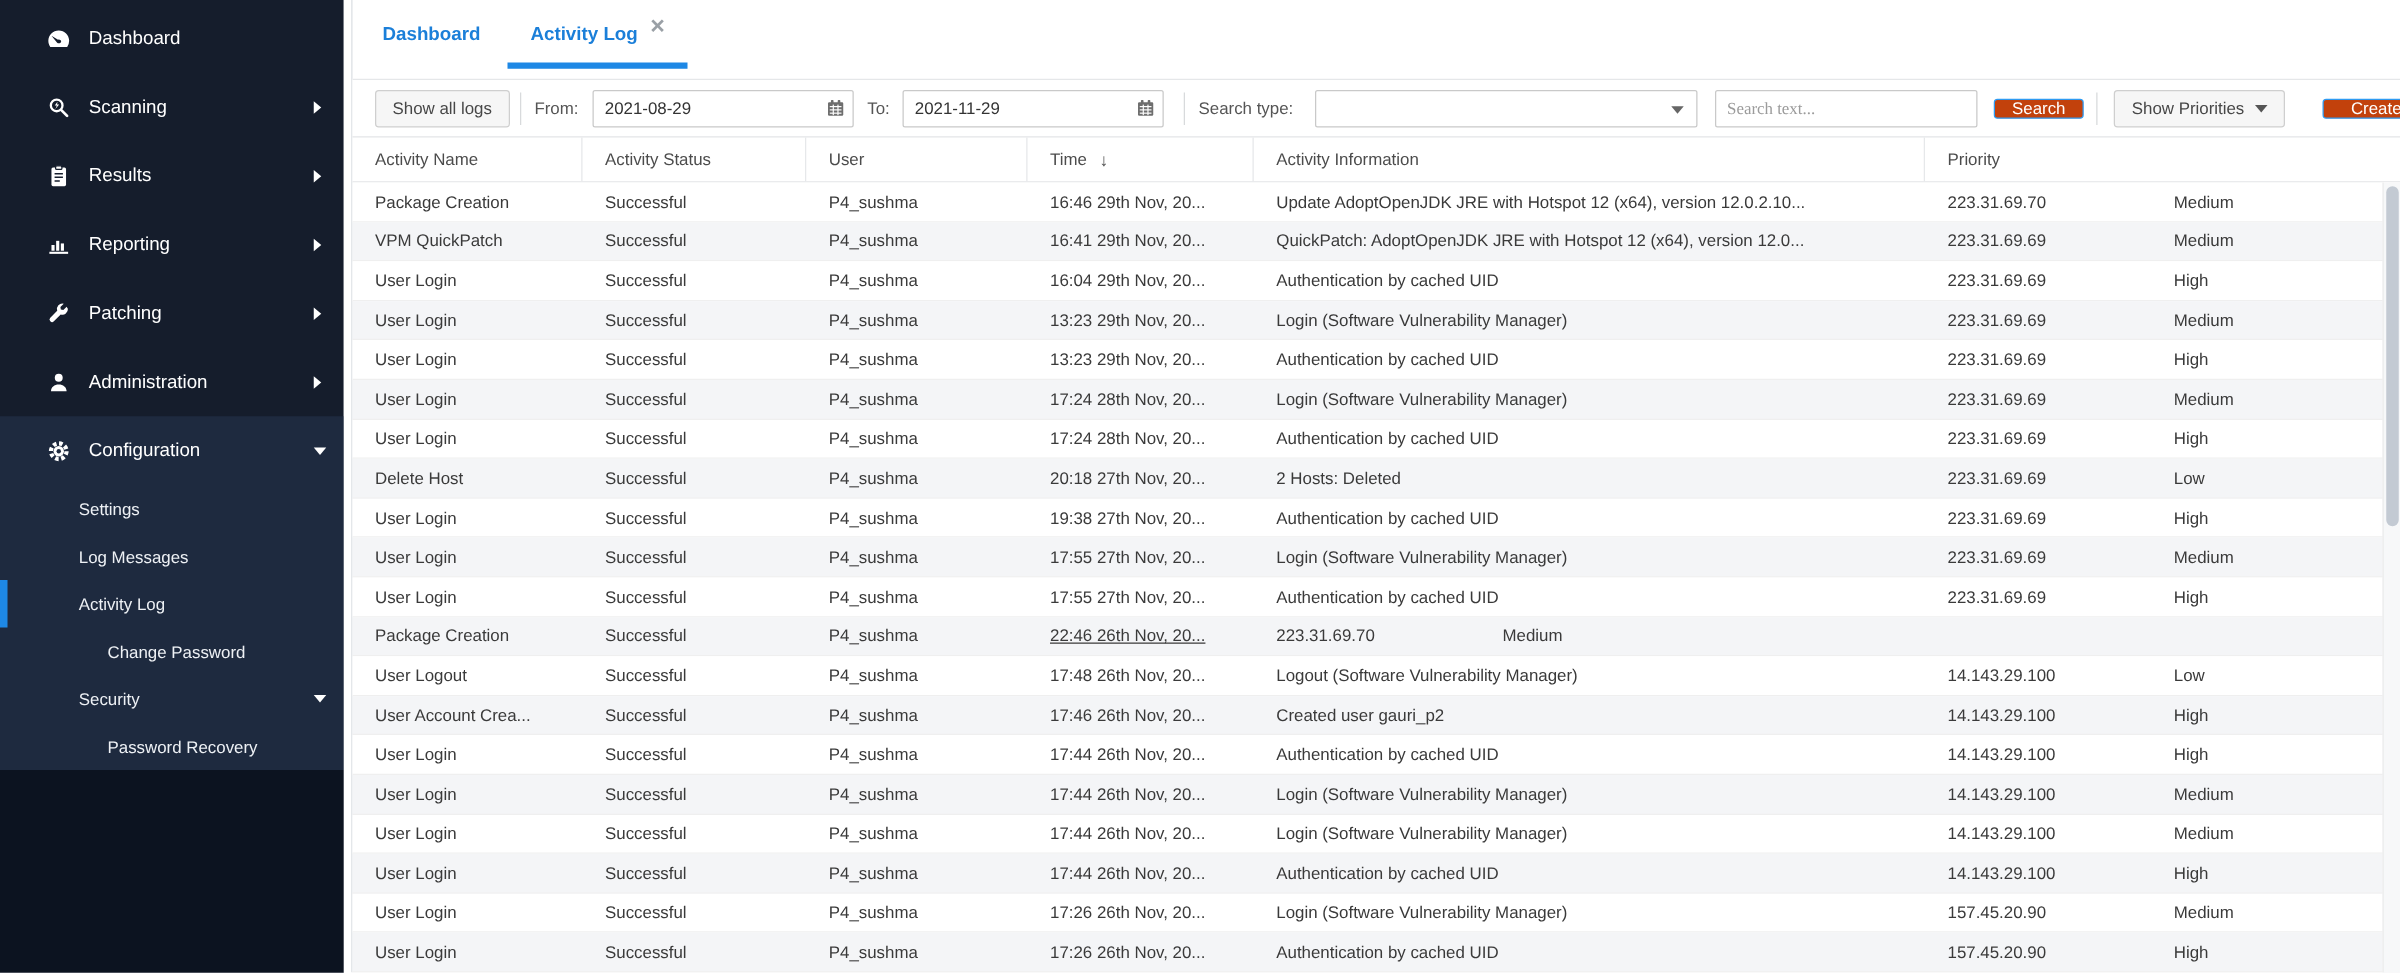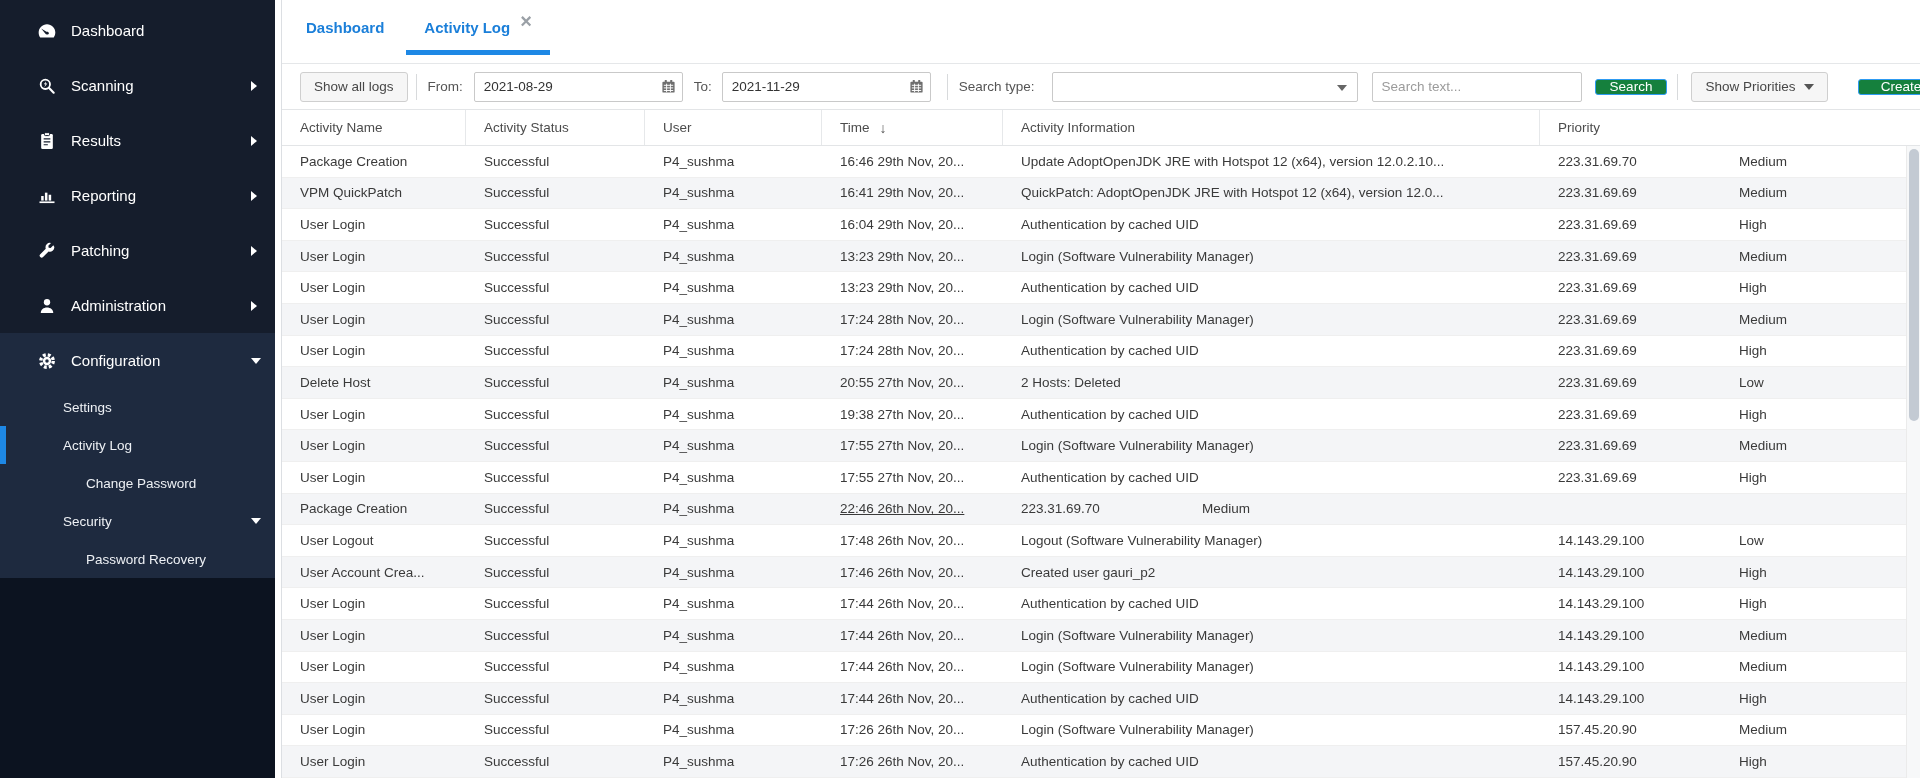--- a/index.html
+++ b/index.html
@@ -40,37 +40,37 @@
     height:5px;background:#1e88e5}
   .tab .close{margin-left:10px;color:#9aa0a6;font-size:20px;font-weight:bold;
     line-height:1;transform:translateY(-7px)}
 
   
   #toolbar{position:absolute;top:63px;left:0;right:0;height:46px;background:#fff;
     border-top:1px solid #e5e7e9;display:flex;align-items:center;padding-left:18px}
   .btn-gray{height:30px;background:#f6f6f6;border:1px solid #cfcfcf;border-radius:3px;
     color:#474747;font-size:13.5px;padding:0 13px;font-family:inherit;display:flex;
     align-items:center;cursor:pointer;white-space:nowrap}
-  .btn-blue{height:16px;background:#15803d;border:1px solid #2e9bf2;border-radius:3px;
+  .btn-blue{height:16px;background:#c2410c;border:1px solid #2e9bf2;border-radius:3px;
     color:#fff;font-size:13.5px;padding:0 14px;font-family:inherit;display:flex;
     align-items:center;cursor:pointer;white-space:nowrap}
   .vsep{width:1px;height:26px;background:#d8dadc;flex:none}
   .tlabel{font-size:13.5px;color:#555;white-space:nowrap}
   .datefield{width:209px;height:30px;border:1px solid #c9c9c9;border-radius:2px;
     background:#fff;display:flex;align-items:center;flex:none}
   .datefield input{border:0;outline:0;flex:1;min-width:0;padding-left:9px;
     font-family:"Liberation Sans",sans-serif;font-size:13.5px;color:#333;background:transparent}
   .cal{width:27px;display:flex;justify-content:center;align-items:center;cursor:pointer}
   .dropdown{width:306px;height:30px;border:1px solid #c9c9c9;border-radius:2px;
     background:#fff;position:relative;flex:none;cursor:pointer}
   .caret{width:0;height:0;border-top:6px solid #666;
     border-left:5px solid transparent;border-right:5px solid transparent;display:inline-block}
   .dropdown .caret{position:absolute;right:10px;top:12px}
   #search-input{width:210px;height:30px;border:1px solid #c9c9c9;border-radius:2px;
-    padding-left:9px;font-family:Liberation Sans, sans-serif;font-size:13.5px;color:#333;flex:none;outline:none}
+    padding-left:9px;font-family:Liberation Serif, serif;font-size:13.5px;color:#333;flex:none;outline:none}
   #search-input::placeholder{color:#9b9b9b}
   #priorities-btn .caret{margin-left:9px;border-top-color:#555}
   #create-btn{position:absolute;left:1576px;width:86px;justify-content:center}
 
   
   #sep1{margin-left:8px}  #from-label{margin-left:11px} #from-field{margin-left:11px}
   #to-label{margin-left:11px} #to-field{margin-left:10px} #sep2{margin-left:16px}
   #searchtype-label{margin-left:11px} #searchtype-dd{margin-left:17px}
   #search-input{margin-left:14px} #search-btn{margin-left:13px} #sep3{margin-left:10px}
   #priorities-btn{margin-left:13px}
@@ -172,20 +172,23 @@
             <circle cx="12" cy="12" r="7.5" fill="none" stroke="#fff" stroke-width="4" stroke-dasharray="3.4 2.5"></circle>
             <circle cx="12" cy="12" r="5" fill="#fff"></circle>
             <circle cx="12" cy="12" r="2.1" fill="#1e2a3f"></circle>
           </svg>
         </span>
         <span>Configuration</span>
         <span class="arrow-d"></span>
       </div>
       <div class="sub-item">
         <span>Settings</span>
+      </div>
+      <div class="sub-item">
+        <span>Log Messages</span>
       </div>
       <div class="sub-item active">
         <span>Activity Log</span>
       </div>
       <div class="sub-item lvl2">
         <span>Change Password</span>
       </div>
       <div class="sub-item">
         <span>Security</span>
         <span class="arrow-d"></span>
@@ -353,21 +356,21 @@
             <div class="gcell" style="width: 177px;">P4_sushma</div>
             <div class="gcell" style="width: 181px;">17:24 28th Nov, 20...</div>
             <div class="gcell" style="width: 537px;">Authentication by cached UID</div>
             <div class="gcell" style="width: 181px;">223.31.69.69</div>
             <div class="gcell" style="flex: 1 1 0%;">High</div>
           </div>
           <div class="grid-row stripe">
             <div class="gcell" style="width: 184px; text-align: right;">Delete Host</div>
             <div class="gcell" style="width: 179px;">Successful</div>
             <div class="gcell" style="width: 177px;">P4_sushma</div>
-            <div class="gcell" style="width: 181px;">20:55 27th Nov, 20...</div>
+            <div class="gcell" style="width: 181px;">20:18 27th Nov, 20...</div>
             <div class="gcell" style="width: 537px;">2 Hosts: Deleted</div>
             <div class="gcell" style="width: 181px;">223.31.69.69</div>
             <div class="gcell" style="flex: 1 1 0%;">Low</div>
           </div>
           <div class="grid-row">
             <div class="gcell" style="width: 184px;">User Login</div>
             <div class="gcell" style="width: 179px;">Successful</div>
             <div class="gcell" style="width: 177px;">P4_sushma</div>
             <div class="gcell" style="width: 181px;">19:38 27th Nov, 20...</div>
             <div class="gcell" style="width: 537px;">Authentication by cached UID</div>

